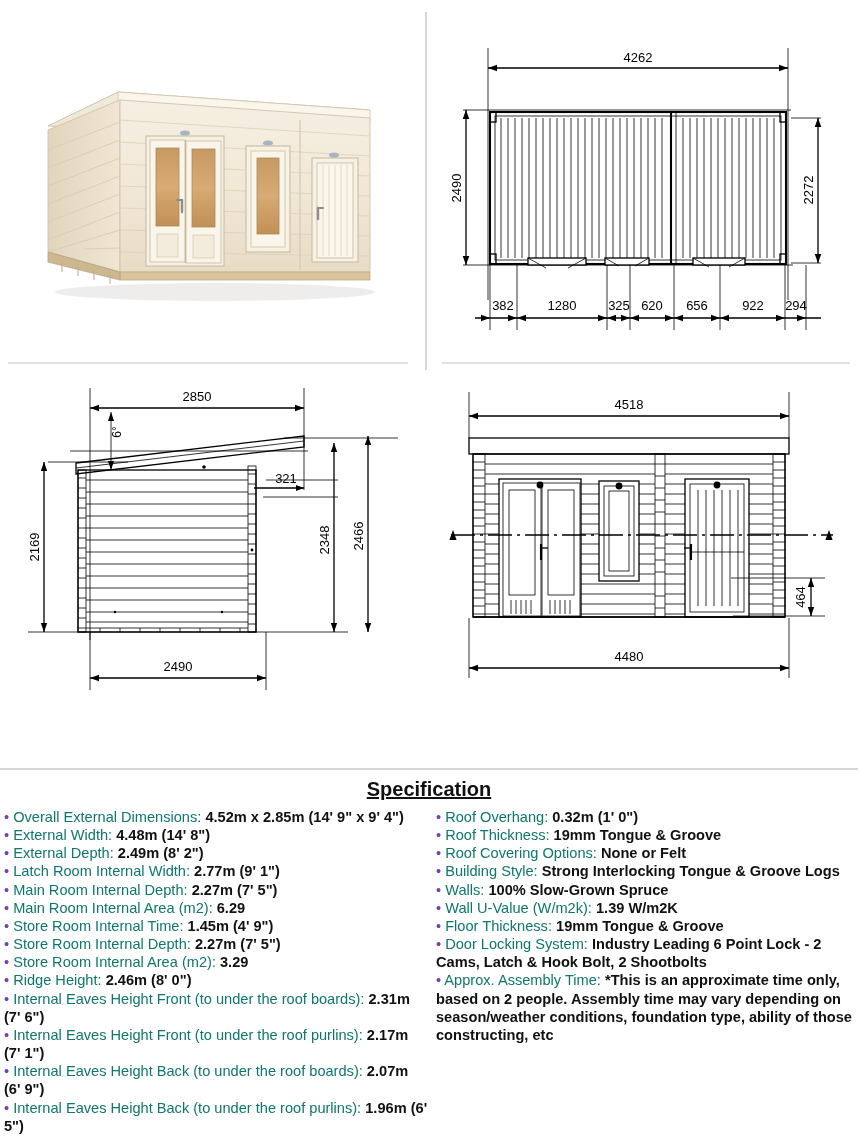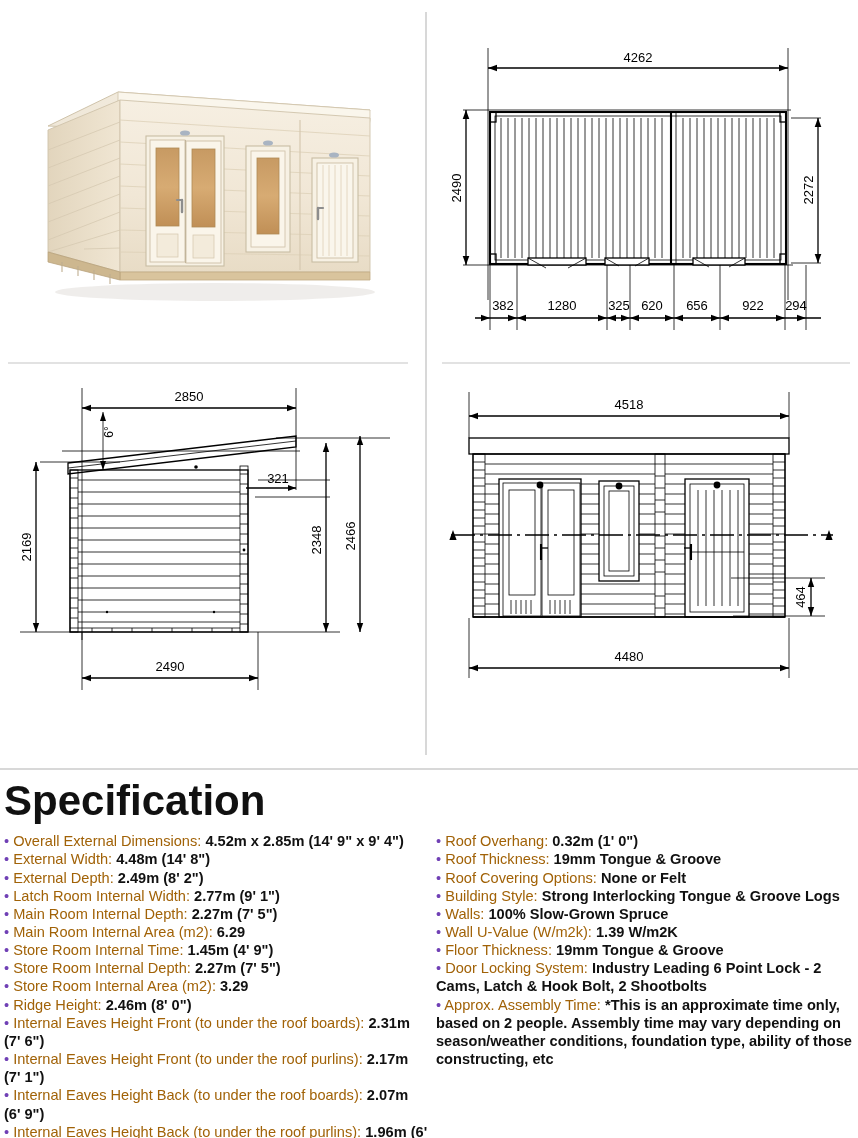--- a/index.html
+++ b/index.html
@@ -21,21 +21,21 @@
     position: relative;
     width: 858px;
     height: 936px;
   }
   .cell {
     position: absolute;
     overflow: hidden;
   }
   .cell-tl { left: 0;   top: 0;   width: 425px; height: 362px; }
   .cell-tr { left: 433px; top: 0; width: 425px; height: 362px; }
-  .cell-bl { left: 0;   top: 370px; width: 425px; height: 385px; }
+  .cell-bl { left: 8px;   top: 370px; width: 425px; height: 385px; }
   .cell-br { left: 433px; top: 378px; width: 425px; height: 385px; }
 
   .v-divider {
     position: absolute;
     left: 425px; top: 12px;
     width: 2px; height: 743px;
     background: #d8d8d8;
   }
   .h-divider {
     position: absolute;
@@ -49,46 +49,47 @@
   .cell svg { display: block; width: 100%; height: 100%; }
 
   
   .spec {
     position: absolute;
     left: 0; top: 770px;
     width: 858px;
     padding: 6px 4px 0 4px;
   }
   .spec-title {
-    text-align: left;
-    font-size: 42px;
+    text-align: center;
+    font-size: 20px;
     font-weight: 700;
     letter-spacing: 0px;
     color: #111111;
     margin: 2px 0 8px 0;
     line-height: 1.1;
+    text-decoration: underline;
   }
   .spec-cols {
     display: flex;
     align-items: flex-start;
     gap: 8px;
   }
   .spec-col {
     width: 424px;
     flex: 0 0 424px;
   }
   .spec-item {
     font-size: 14.6px;
     line-height: 1.245;
     color: #111111;
     margin: 0;
     word-wrap: break-word;
   }
   .spec-label {
-    color: #a16207;
+    color: #0f766e;
   }
   .spec-value {
     color: #111111;
     font-weight: 700;
   }
   .bullet { color: #7040b5; }
 
   
   .ink { stroke: #000; fill: none; }
   .thin { stroke-width: 0.8; }

